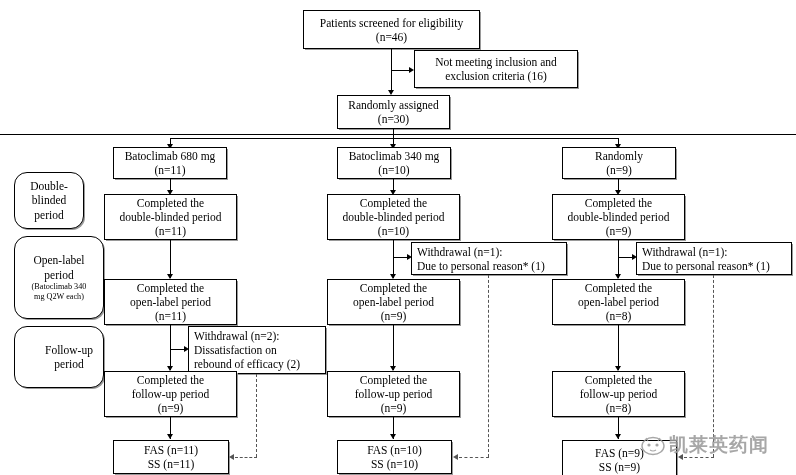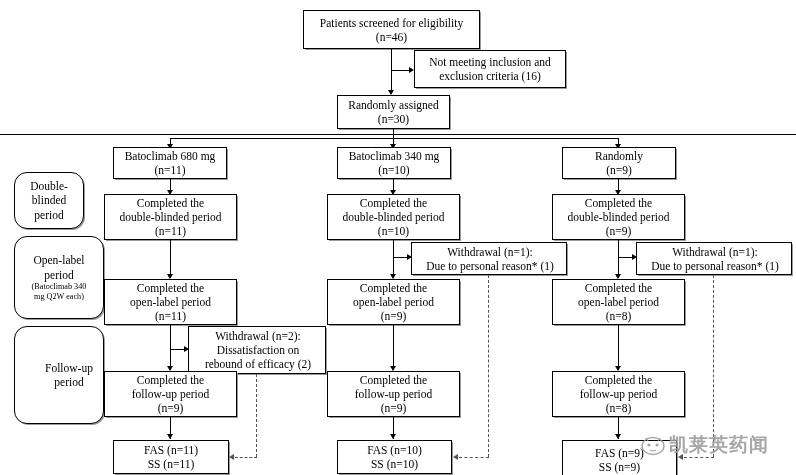--- a/index.html
+++ b/index.html
@@ -22,21 +22,21 @@
     flex-direction: column;
     align-items: center;
     justify-content: center;
     text-align: center;
     font-size: 11.5px;
     line-height: 14px;
     padding: 1px 3px;
     box-shadow: 1.5px 1.5px 0 -0.5px #9a9a9a;
   }
   .box .ln { display: block; white-space: nowrap; }
-  .box.left-align { align-items: center; text-align: left; padding-left: 5px; }
+  .box.left-align { align-items: flex-start; text-align: left; padding-left: 5px; }
 
   
   .period {
     position: absolute;
     border: 1px solid #000;
     border-radius: 13px;
     background: #fff;
     display: flex;
     flex-direction: column;
     align-items: center;
@@ -114,21 +114,21 @@
     <span class="ln">Patients screened for eligibility</span>
     <span class="ln">(n=46)</span>
   </div>
 
   <div class="vline" style="left:391px; top:48px; height:45px;"></div>
   <div class="arrowdown" style="left:387.5px; top:90px;"></div>
 
   <div class="hline" style="left:391px; top:70px; width:21px;"></div>
   <div class="arrowright" style="left:409px; top:66.5px;"></div>
 
-  <div class="box" style="left:414px; top:50px; width:152px; height:38px;">
+  <div class="box" style="left:414px; top:50px; width:164px; height:38px;">
     <span class="ln">Not meeting inclusion and</span>
     <span class="ln">exclusion criteria (16)</span>
   </div>
 
   <div class="box" style="left:337px; top:95px; width:113px; height:34px;">
     <span class="ln">Randomly assigned</span>
     <span class="ln">(n=30)</span>
   </div>
 
   <div class="sep" style="left:0px; top:134px; width:796px;"></div>
@@ -148,21 +148,21 @@
     <span class="ln">period</span>
   </div>
 
   <div class="period" style="left:14px; top:236px; width:90px; height:83px;">
     <span class="ln">Open-label</span>
     <span class="ln">period</span>
     <span class="ln sub">(Batoclimab 340</span>
     <span class="ln sub">mg Q2W each)</span>
   </div>
 
-  <div class="period" style="left:14px; top:326px; width:90px; height:98px;padding-left:20px;">
+  <div class="period" style="left:14px; top:326px; width:90px; height:62px;padding-left:20px;">
     <span class="ln">Follow-up</span>
     <span class="ln">period</span>
   </div>
 
   <div class="box" style="left:113px; top:147px; width:114px; height:32px;">
     <span class="ln">Batoclimab 680 mg</span>
     <span class="ln">(n=11)</span>
   </div>
   <div class="vline" style="left:170px; top:179px; height:14px;"></div>
   <div class="arrowdown" style="left:166.5px; top:190px;"></div>

